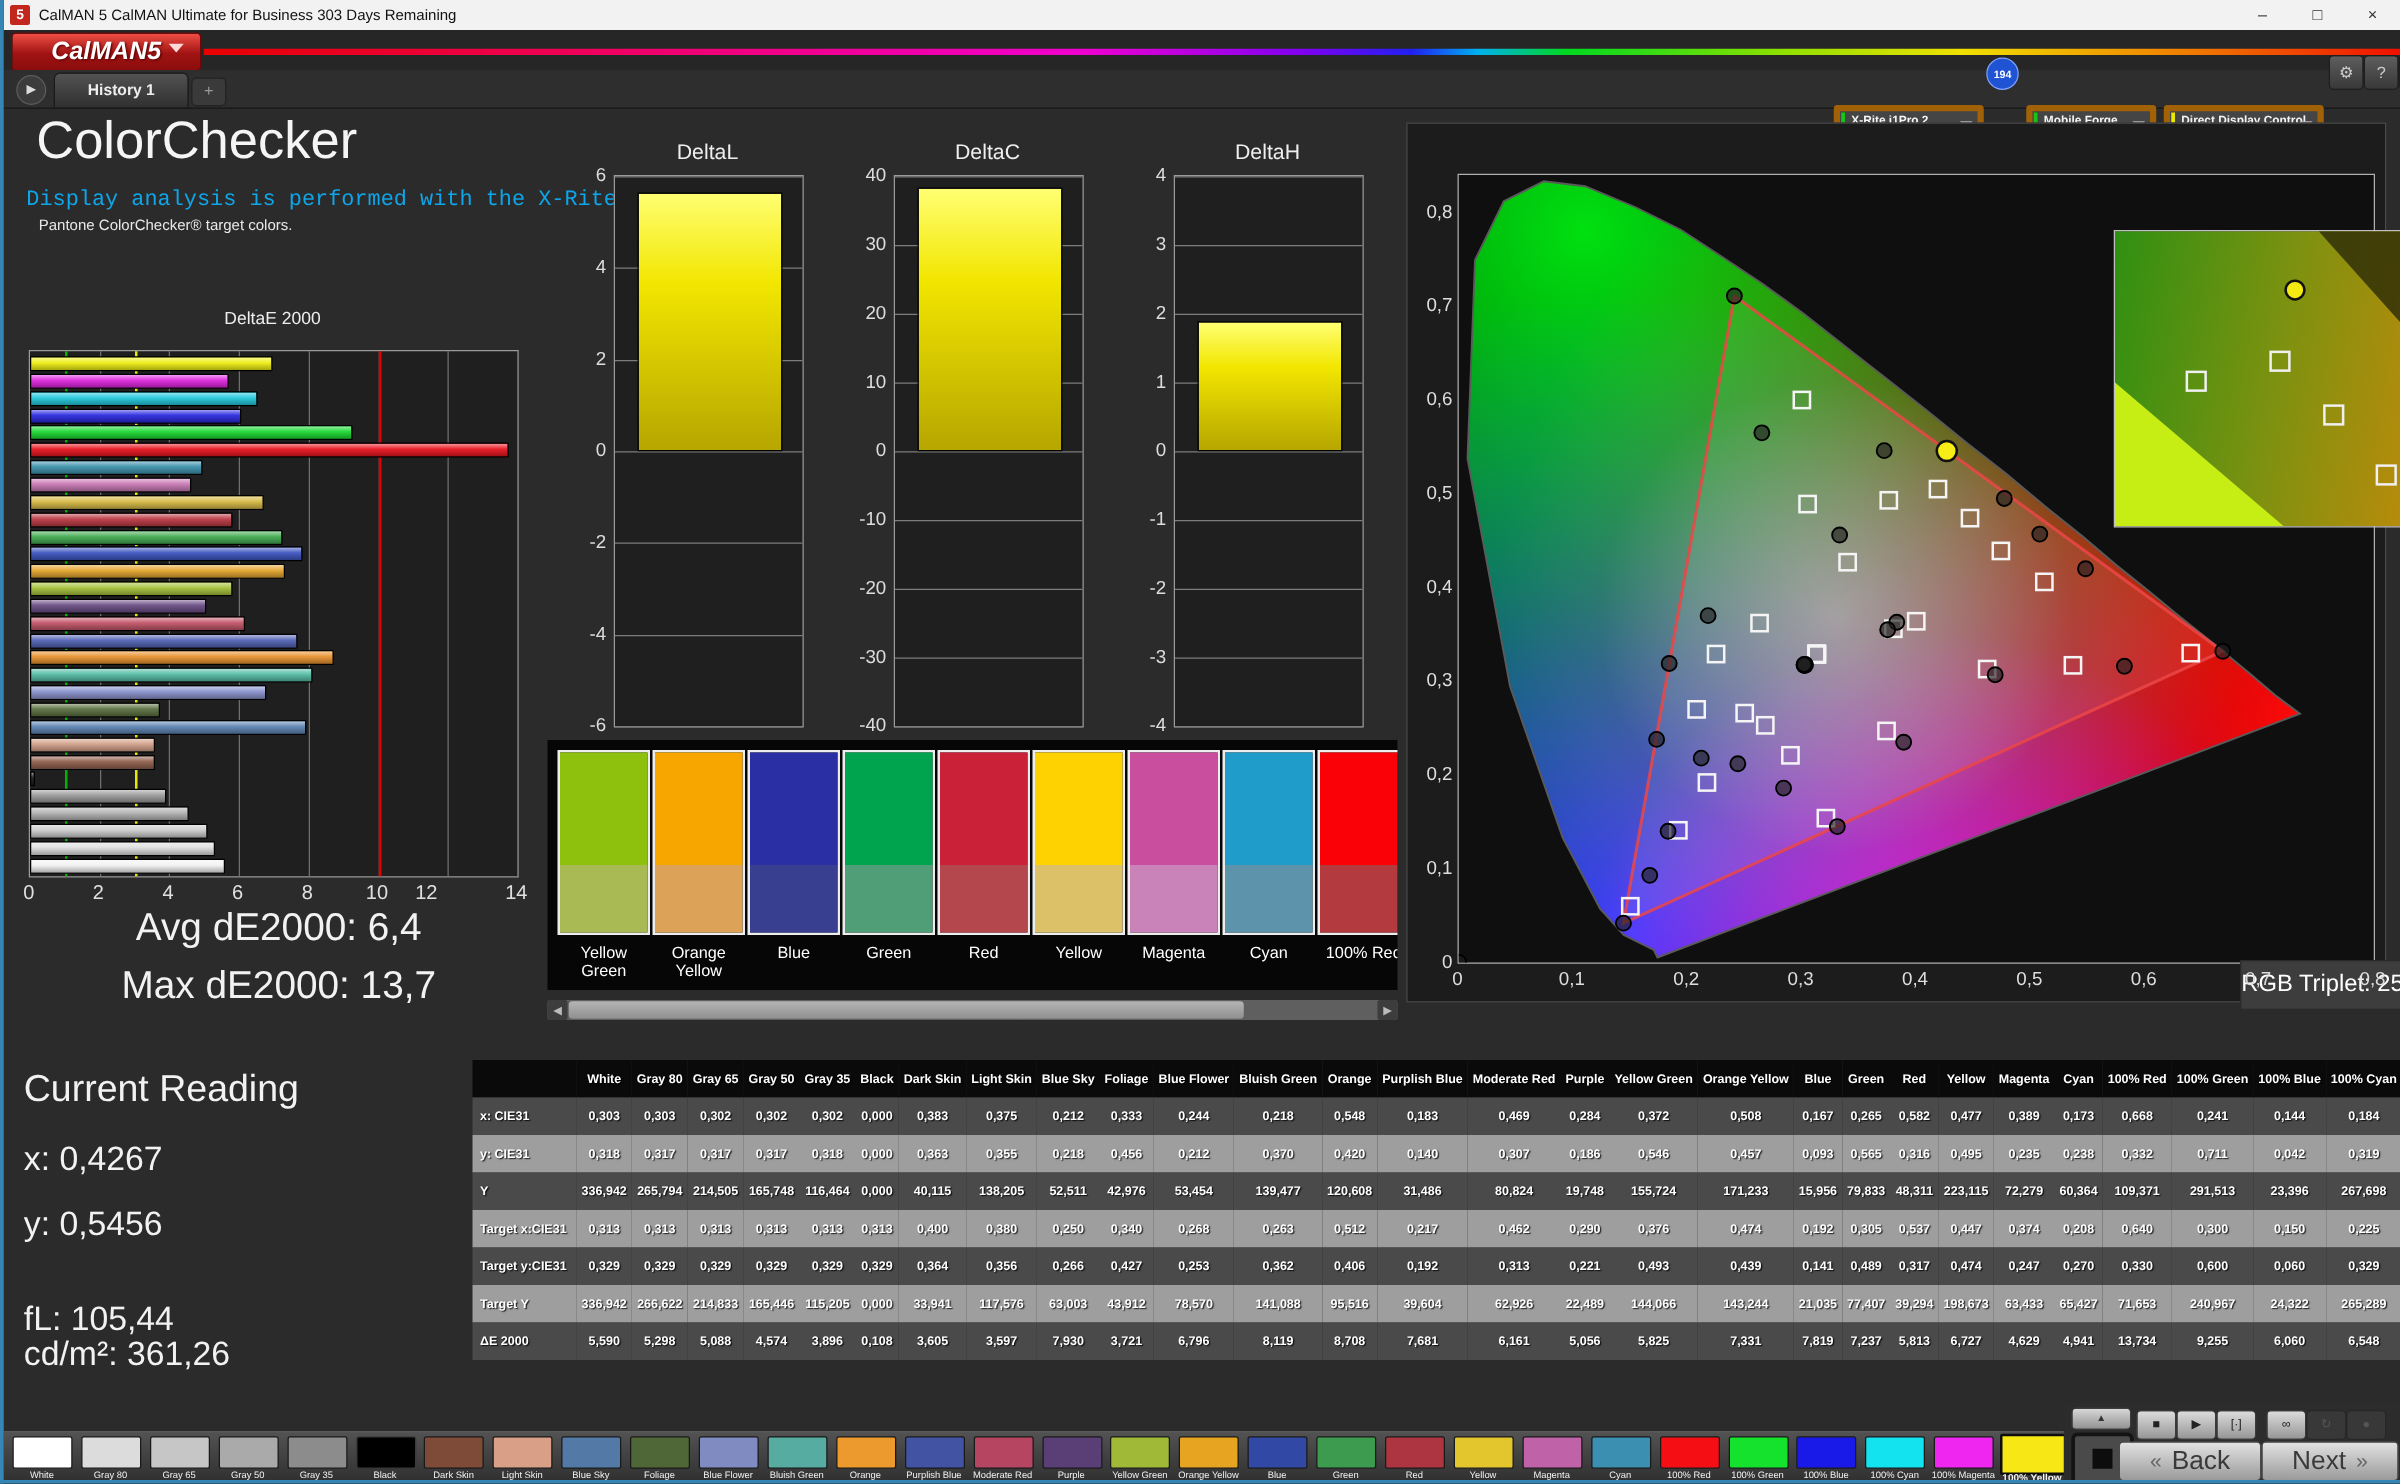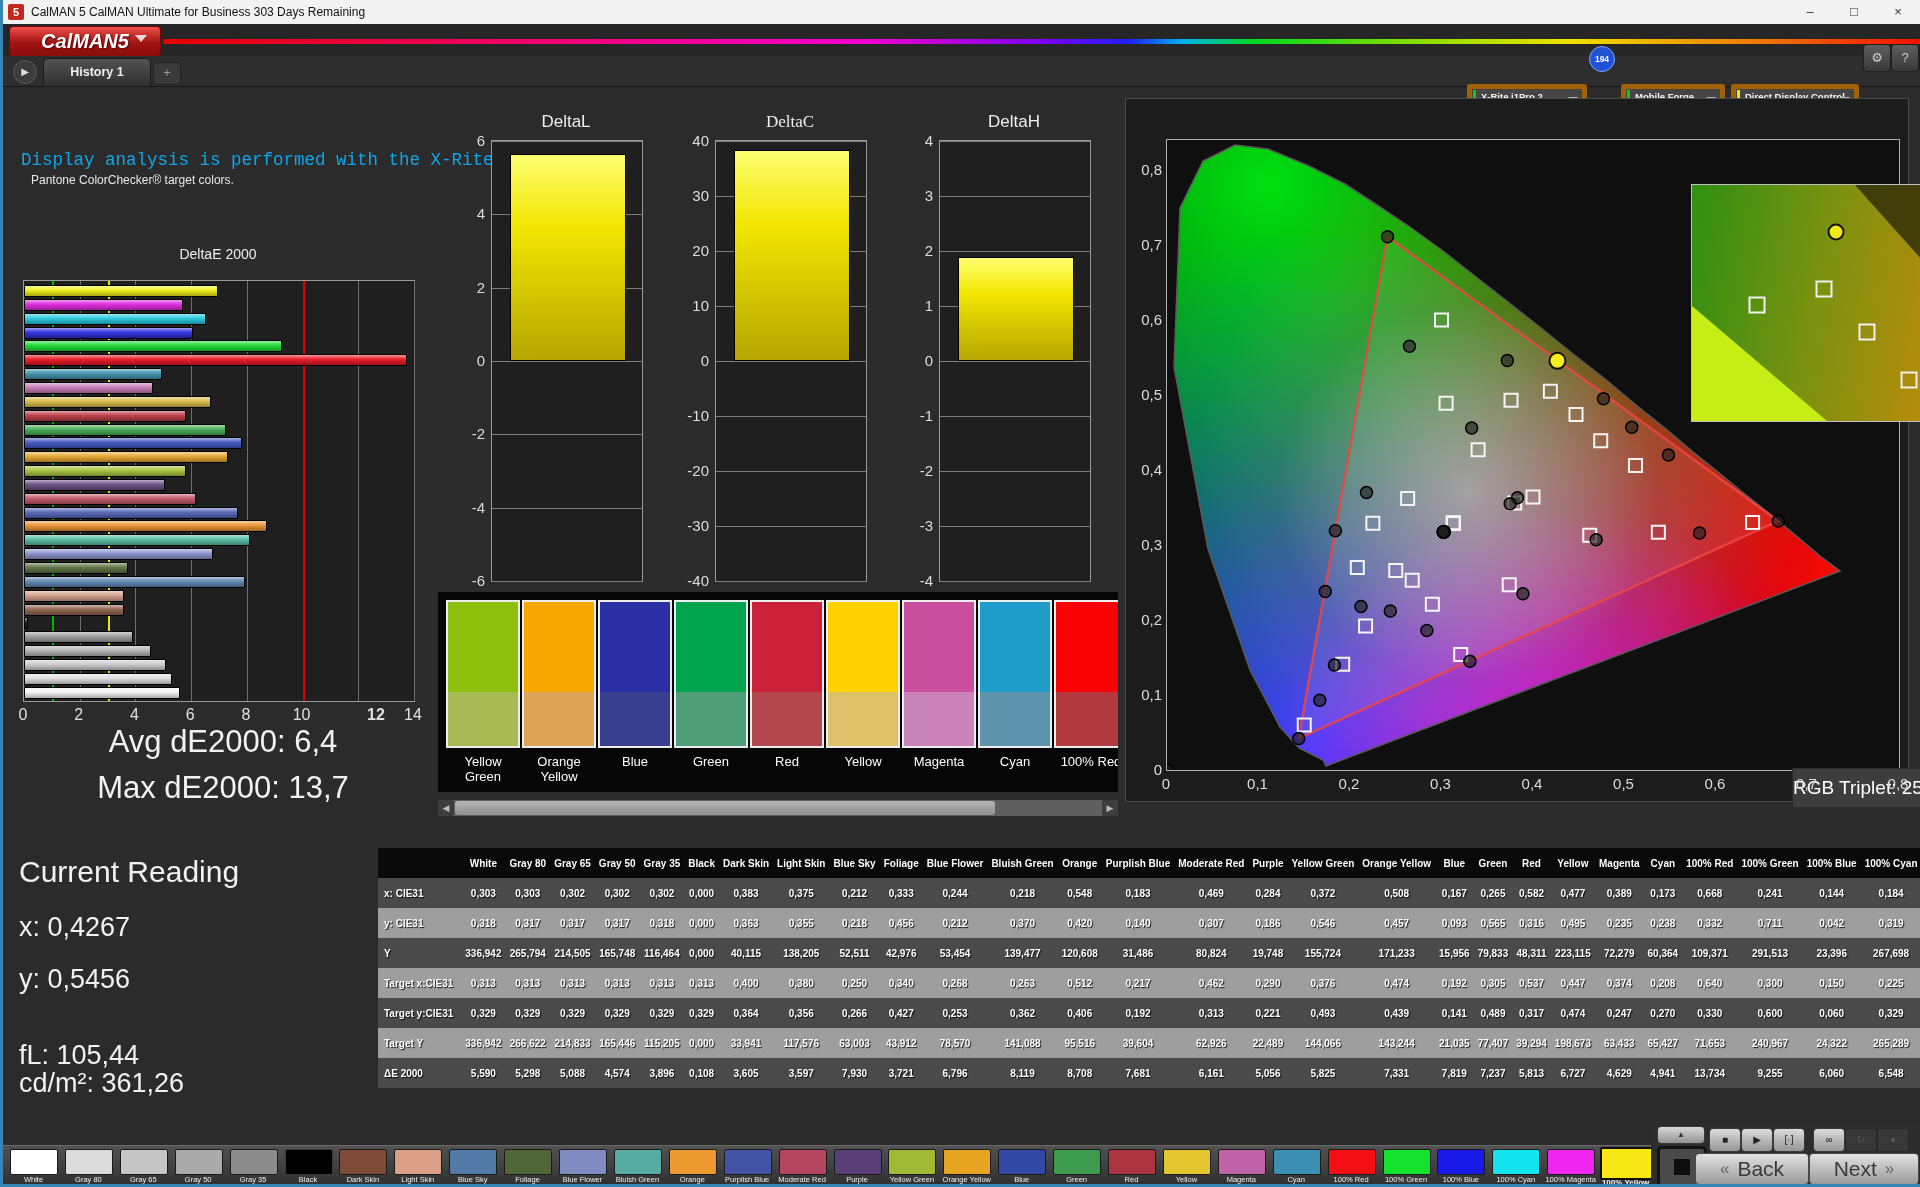--- a/index.html
+++ b/index.html
@@ -150,20 +150,21 @@
   </div>
   <div class="abs meter" style="left:1728px;width:128px;">
     <div class="bar" id="m3bar" style="background: rgb(232, 232, 0);"></div>
     <div class="mtext"><span>Direct Display Control</span></div>
     <div class="chev"></div>
   </div>
   <div class="abs tinybtn" style="left:1860px;"><span>⚙</span></div>
   <div class="abs tinybtn" style="left:1888px;"><span>?</span></div>
   <div class="abs tinybtn" style="left:1916px;width:20px;"></div>
 
+  <div class="abs" id="cc-title">ColorChecker</div>
   <div class="abs" id="cc-sub1">Display analysis is performed with the X-Rite/</div>
   <div class="abs" id="cc-sub2">Pantone ColorChecker® target colors.</div>
 
   <div class="abs" id="de-title">DeltaE 2000</div>
   <div class="abs" id="de-box">
       <div class="de-grid" style="left: 14.2857%;"></div>
       <div class="de-grid" style="left: 28.5714%;"></div>
       <div class="de-grid" style="left: 42.8571%;"></div>
       <div class="de-grid" style="left: 57.1429%;"></div>
       <div class="de-grid" style="left: 71.4286%;"></div>
@@ -203,21 +204,21 @@
       <div class="de-bar" style="top: 391.8px; width: 145.587px; background-color: rgb(222, 222, 222);"></div>
       <div class="de-bar" style="top: 405.65px; width: 153.721px; background-color: rgb(242, 242, 242);"></div>
     </div>
   <div id="de-axis-labels">
       <div class="abs de-axis" style="left: 20px;">0</div>
       <div class="abs de-axis" style="left: 75.7143px;">2</div>
       <div class="abs de-axis" style="left: 131.429px;">4</div>
       <div class="abs de-axis" style="left: 187.143px;">6</div>
       <div class="abs de-axis" style="left: 242.857px;">8</div>
       <div class="abs de-axis" style="left: 298.571px;">10</div>
-      <div class="abs de-axis" style="left: 373px; font-weight: bold;">12</div>
+      <div class="abs de-axis" style="left: 338px;">12</div>
       <div class="abs de-axis" style="left: 410px;">14</div>
     </div>
   <div class="abs" id="avg-line">Avg dE2000: 6,4</div>
   <div class="abs" id="max-line">Max dE2000: 13,7</div>
 
   <div class="abs" id="cr-title">Current Reading</div>
   <div class="abs cr-val" style="top:912px;">x: 0,4267</div>
   <div class="abs cr-val" style="top:964px;">y: 0,5456</div>
   <div class="abs cr-val" style="top:1040px;">fL: 105,44</div>
   <div class="abs cr-val" style="top:1068px;">cd/m²: 361,26</div>
@@ -234,21 +235,21 @@
         <div class="mini-grid" style="top: 100%;"></div>
         <div class="mini-bar" style="bottom: 50%; height: 205.333px;"></div>
       </div>
       <div class="mini-tick" style="left: 448px; top: 132px;">6</div>
       <div class="mini-tick" style="left: 448px; top: 205.333px;">4</div>
       <div class="mini-tick" style="left: 448px; top: 278.667px;">2</div>
       <div class="mini-tick" style="left: 448px; top: 352px;">0</div>
       <div class="mini-tick" style="left: 448px; top: 425.333px;">-2</div>
       <div class="mini-tick" style="left: 448px; top: 498.667px;">-4</div>
       <div class="mini-tick" style="left: 448px; top: 572px;">-6</div>
-      <div class="abs mini-title" style="left: 712px; top: 112px; width: 150px; font-family: Liberation Serif, serif;">DeltaC</div>
+      <div class="abs mini-title" style="left: 712px; top: 112px; width: 150px;">DeltaC</div>
       <div class="abs mini-box" style="left: 712px; top: 140px; width: 150px; height: 440px;">
         <div class="mini-grid" style="top: 0%;"></div>
         <div class="mini-grid" style="top: 12.5%;"></div>
         <div class="mini-grid" style="top: 25%;"></div>
         <div class="mini-grid" style="top: 37.5%;"></div>
         <div class="mini-grid" style="top: 50%;"></div>
         <div class="mini-grid" style="top: 62.5%;"></div>
         <div class="mini-grid" style="top: 75%;"></div>
         <div class="mini-grid" style="top: 87.5%;"></div>
         <div class="mini-grid" style="top: 100%;"></div>

